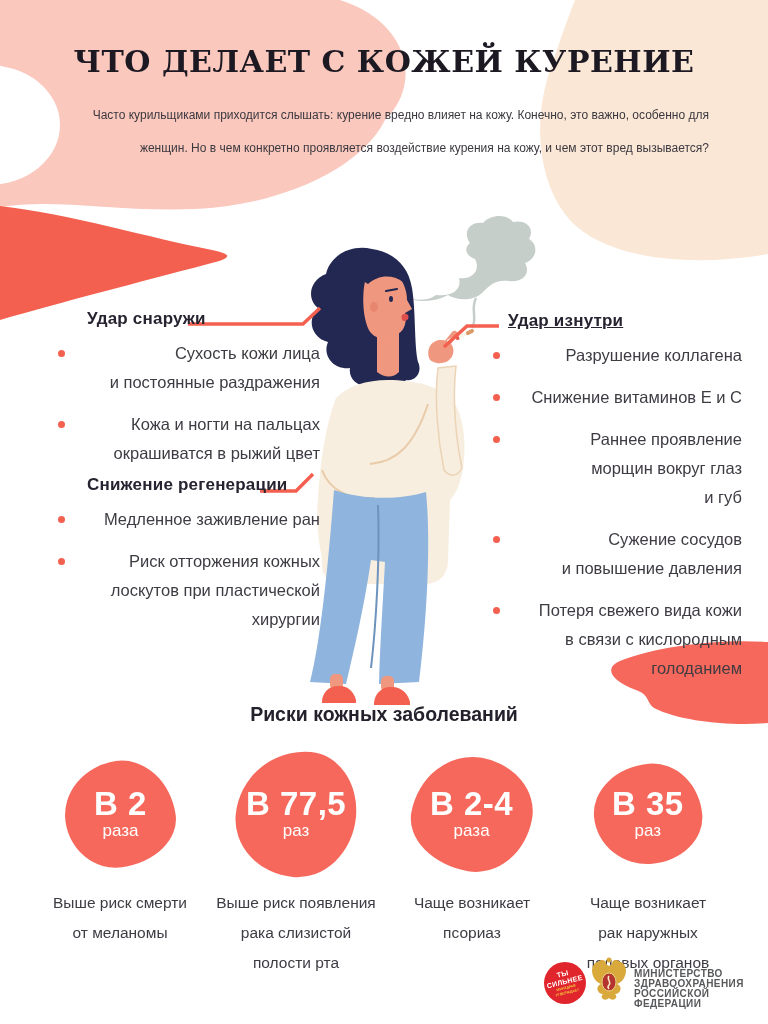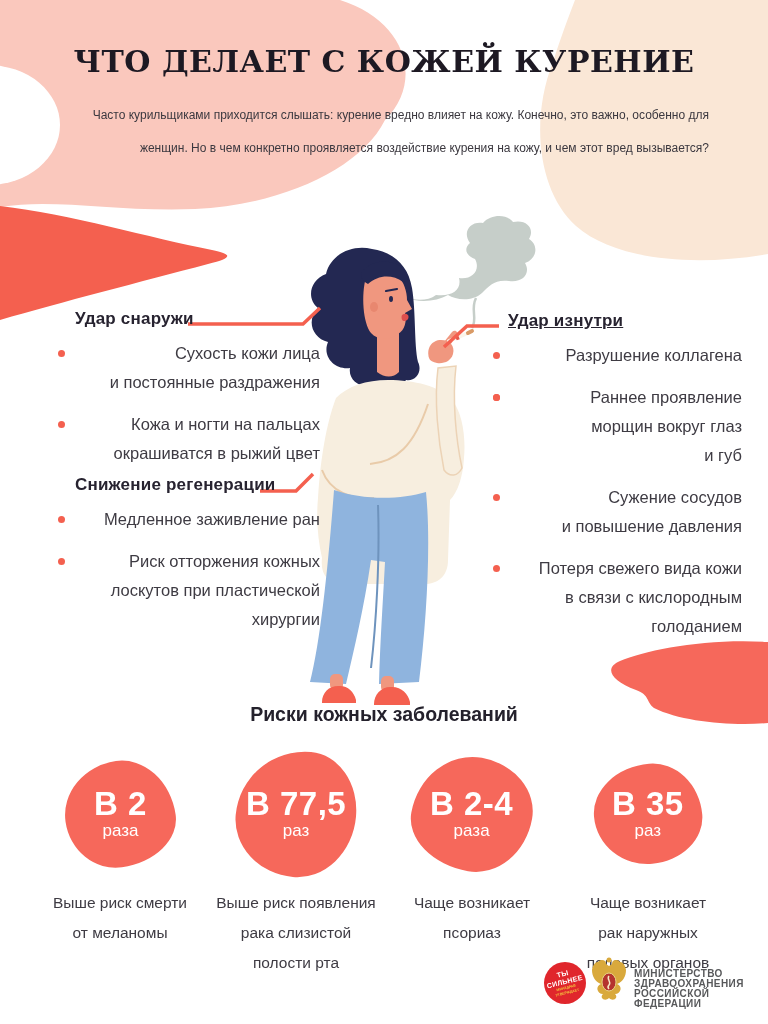--- a/index.html
+++ b/index.html
@@ -19,21 +19,21 @@
   }
   .intro {
     position:absolute; top:99px; left:59px; width:650px;
     text-align:right; font-size:12px; line-height:33px; color:#3b383f;
   }
 
   
   .callout { position:absolute; }
   .callout h3 {
     font-size:17px; font-weight:700; color:#272330;
-    margin:0 0 10px 15px; letter-spacing:.2px;
+    margin:0 0 10px 27px; letter-spacing:.2px;
   }
   .callout ul { list-style:none; }
   .callout li {
     position:relative; padding-left:13px; margin-bottom:13px;
     font-size:16.5px; line-height:29px; color:#3e3b43;text-align:right;
   }
   .callout li .dot {
     position:absolute; left:-2px; top:11px; width:7px; height:7px;
     border-radius:50%; background:#f4604f;
   }
@@ -175,21 +175,21 @@
       <li><span class="dot"></span><span class="li-text">Риск отторжения кожных
 лоскутов при пластической
 хирургии</span></li>
     </ul>
   </section>
 
   <section class="callout co-inside">
     <h3>Удар изнутри</h3>
     <ul>
       <li><span class="dot"></span><span class="li-text">Разрушение коллагена</span></li>
-      <li><span class="dot"></span></li>
+      <li><span class="dot"></span><span class="li-text">Снижение витаминов Е и С</span></li>
       <li><span class="dot"></span><span class="li-text">Раннее проявление
 морщин вокруг глаз
 и губ</span></li>
       <li><span class="dot"></span><span class="li-text">Сужение сосудов
 и повышение давления</span></li>
       <li><span class="dot"></span><span class="li-text">Потеря свежего вида кожи
 в связи с кислородным
 голоданием</span></li>
     </ul>
   </section>

